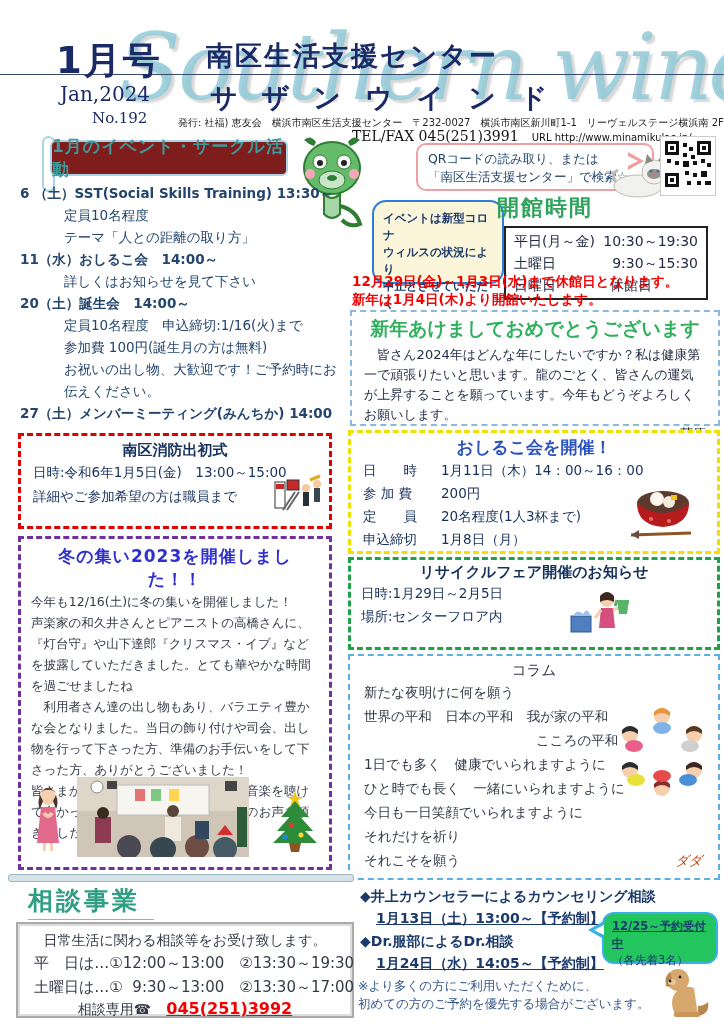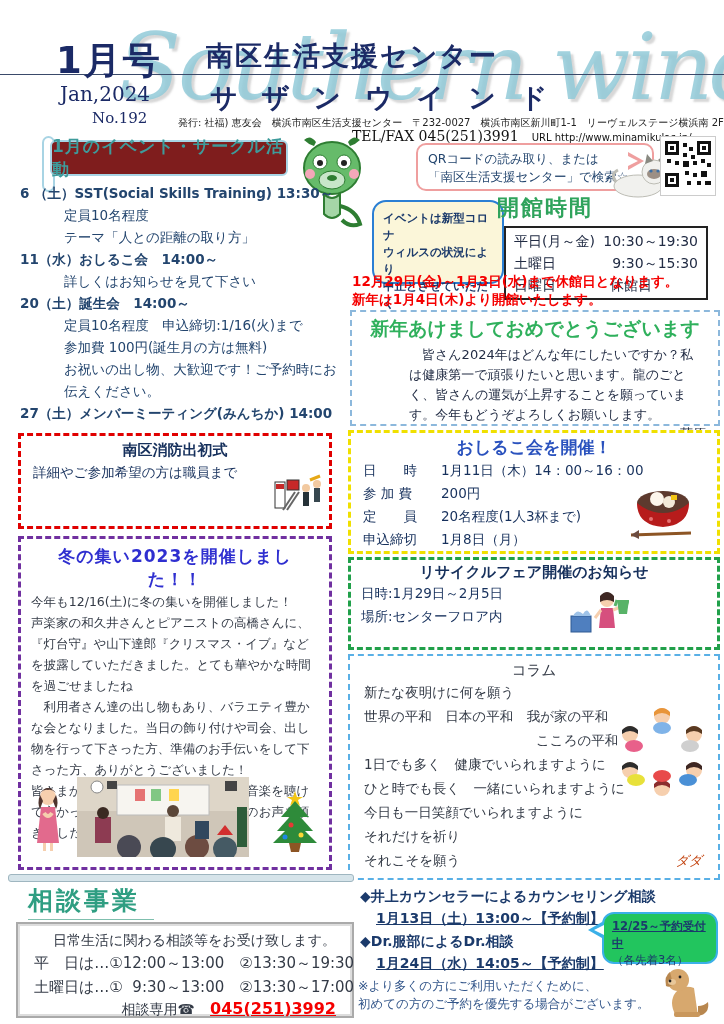--- a/index.html
+++ b/index.html
@@ -43,39 +43,39 @@
   .qr-tail-in { width:0; height:0; border-top:6px solid transparent; border-bottom:6px solid transparent; border-left:12px solid #fff; }
   .covid-box { border:2.5px solid #2b7fd4; border-radius:14px; background:#fbf6d9; padding:8px 9px; font-size:11.5px; font-weight:bold; color:#1b3a6b; line-height:17px; }
   .hours-title { font-size:22px; font-weight:bold; color:#2fa35c; letter-spacing:2px; }
   .hours-table { border:2px solid #222; background:#fff; font-size:14px; color:#222c44; }
   .hours-row { display:flex; line-height:22px; padding:0 8px; }
   .hours-label { width:96px; white-space:pre; }
   .hours-value { white-space:pre; }
   .red-notice { font-size:13.5px; font-weight:bold; color:#f50000; line-height:18px; }
   .ny-box { border:2.5px dashed #8cb8dc; padding:4px 12px; }
   .ny-title { text-align:center; font-size:19px; font-weight:bold; color:#2fb05c; }
-  .ny-body { font-size:13px; color:#222c44; line-height:20px; text-indent:1em; margin-top:3px;margin-left:45px; }
+  .ny-body { font-size:13px; color:#222c44; line-height:20px; text-indent:1em; margin-top:3px; }
   .ny-sign { text-align:right; font-size:13px; color:#222c44; }
   .osh-box { border:3px dashed #f0e000; padding:3px 12px; }
   .osh-title { text-align:center; font-size:17px; font-weight:bold; color:#2a52be; }
   .osh-row { display:flex; font-size:13.5px; color:#16305c; line-height:23px; }
   .osh-label { width:78px; white-space:pre; }
   .rec-box { border:3px dashed #21a04a; padding:3px 10px; }
   .rec-title { text-align:center; font-size:15px; font-weight:bold; color:#16305c; }
   .rec-line { font-size:13.5px; color:#16305c; line-height:23px; }
   .col-box { border:2.5px dashed #5ab0e6; padding:5px 14px; }
   .col-title { text-align:center; font-size:14.5px; color:#333a46; }
   .col-line { font-size:13.5px; color:#333a46; line-height:24px; white-space:pre; }
   .col-indent { padding-left:172px; }
   .col-sign { position:absolute; right:16px; bottom:8px; font-size:13px; font-style:italic; color:#c2410c; }
 
   
   .divider { background:#d6e4ea; border:1px solid #9fb6c0; border-radius:3px; }
   .consult-title { font-size:25px; font-weight:bold; color:#2f9e82; letter-spacing:3px; border-bottom:1.5px solid #7fbfae; padding:0 14px 2px 0; }
-  .consult-box { border:2px solid #aaa; box-shadow:2px 2px 0 #ddd inset, -2px -2px 0 #ddd inset; padding:5px 16px; text-align:right; color:#333a46; }
+  .consult-box { border:2px solid #aaa; box-shadow:2px 2px 0 #ddd inset, -2px -2px 0 #ddd inset; padding:5px 16px; text-align:center; color:#333a46; }
   .consult-intro { font-size:14px; line-height:22px; }
   .consult-line { font-size:15px; line-height:24px; white-space:pre; }
   .phone-label { font-size:14px; }
   .phone-number { font-size:16px; font-weight:bold; color:#f50000; text-decoration:underline; margin-left:10px; }
   .cns-item { font-size:14px; font-weight:bold; color:#1b3a6b; }
   .cns-time { font-size:14px; font-weight:bold; color:#1b3a6b; text-decoration:underline; }
   .cns-note { font-size:12.5px; color:#33568a; }
   .res-bubble { border:2px solid #3bb0e8; border-radius:12px; background:#22c55e; padding:4px 8px; font-size:11.5px; color:#1b3a6b; line-height:17px; }
   .res-line1 { font-weight:bold; text-decoration:underline; }
   .res-tail { width:0; height:0; border-top:8px solid transparent; border-bottom:8px solid transparent; border-right:14px solid #3bb0e8; }
@@ -140,20 +140,21 @@
     </div>
     <div>
       <div class="ev-head"><span class="ev-prefix">27（土）</span><span>メンバーミーティング(みんちか) 14:00～</span></div>
       <div class="ev-details">定員10名程度</div>
       <div class="ev-details">みなさんから事前に寄せられた議題を中心に、みんなで自由に意見交換をします。</div>
     </div>
   </div>
 
   <div class="dashed fire-box" style="left:18px; top:433px; width:314px; height:96px;">
     <div class="fire-title">南区消防出初式</div>
+    <div class="fire-line">日時:令和6年1月5日(金)　13:00～15:00</div>
     <div class="fire-line">詳細やご参加希望の方は職員まで</div>
     <div class="abs" style="right:6px; bottom:6px;">
       <svg width="50" height="42" viewBox="0 0 50 42">
         <rect x="2" y="8" width="10" height="26" fill="#fff" stroke="#333"></rect>
         <rect x="3" y="10" width="8" height="5" fill="#c62828"></rect>
         <rect x="14" y="6" width="12" height="10" fill="#c62828" stroke="#333"></rect>
         <line x1="10" y1="36" x2="22" y2="18" stroke="#666" stroke-width="2"></line>
         <line x1="14" y1="36" x2="26" y2="18" stroke="#666" stroke-width="2"></line>
         <circle cx="33" cy="14" r="4" fill="#f2c9a0"></circle>
         <rect x="30" y="18" width="6" height="14" fill="#263238"></rect>

